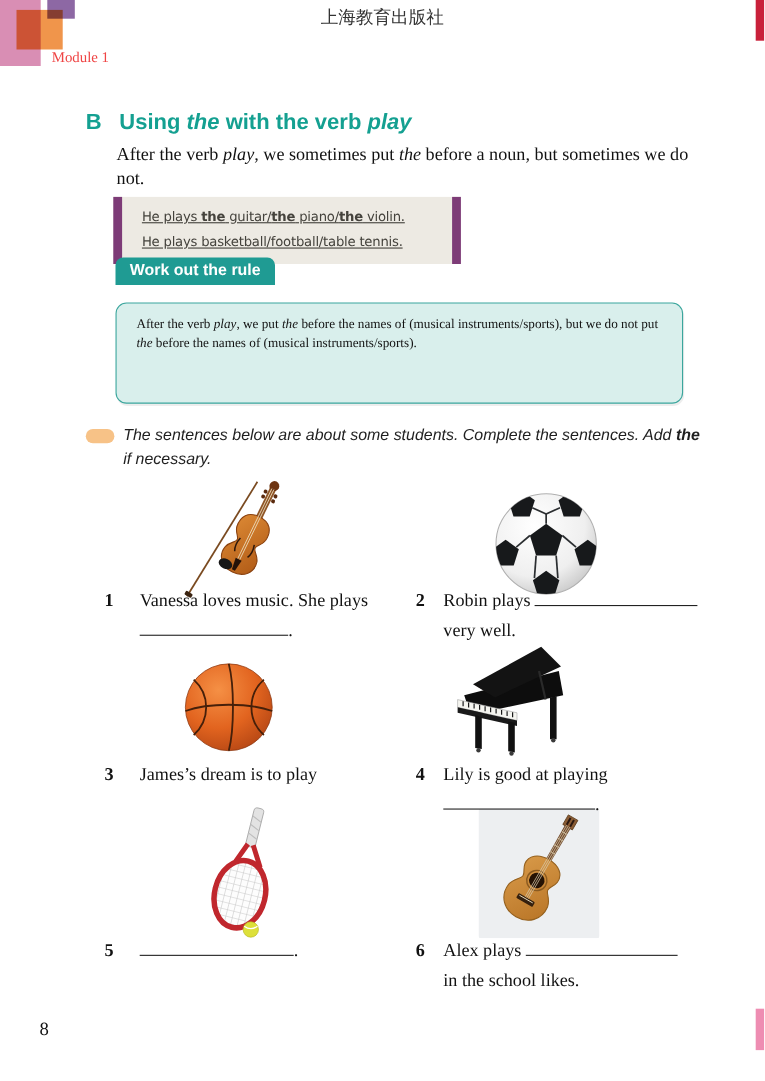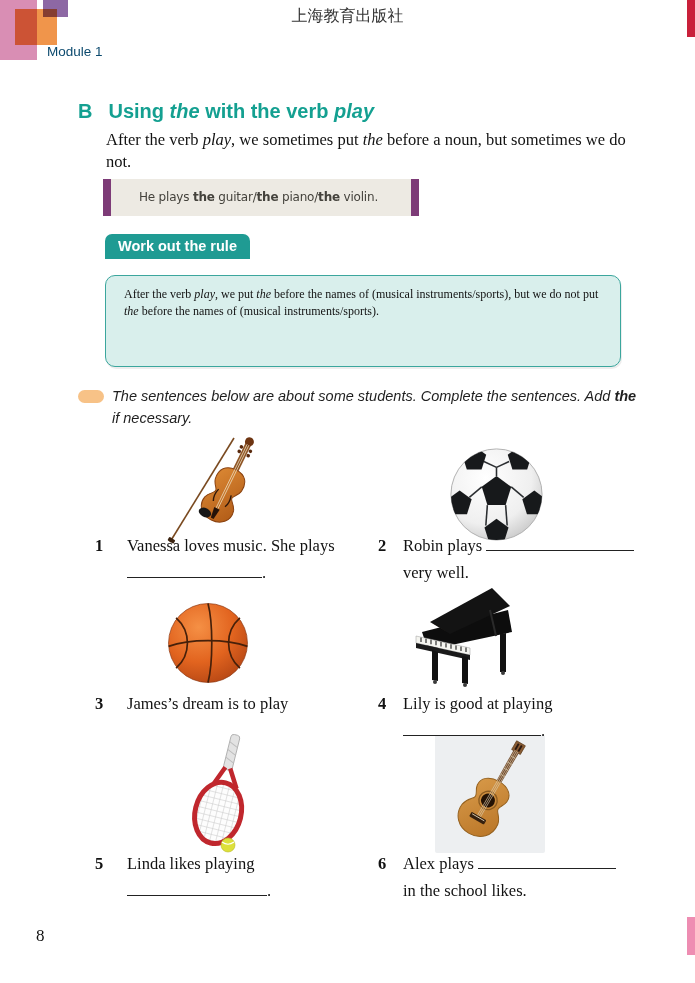--- a/index.html
+++ b/index.html
@@ -5,38 +5,38 @@
   html,body{margin:0;padding:0;background:#fff;}
   .page{position:relative;width:695px;height:955px;background:#ffffff;overflow:hidden;
         font-family:"Liberation Serif",serif;color:#121212;}
   .abs{position:absolute;}
 
   
   .publisher{left:0;top:6px;width:100%;text-align:center;font-size:16px;color:#333;}
   .logo-pink{left:0;top:0;width:37px;height:60px;background:#d98eb4;}
   .logo-purple{left:43px;top:0;width:25px;height:17px;background:#8d68a4;}
   .logo-orange{left:15px;top:9px;width:42px;height:36px;background:#f0954b;mix-blend-mode:multiply;}
-  .module{left:47px;top:44px;font-family:Liberation Sans, sans-serif;font-size:13.5px;color:#0c4a6e;text-align:center;}
+  .module{left:47px;top:44px;font-family:Liberation Serif, serif;font-size:13.5px;color:#ef4444;text-align:center;}
   .tab-top{right:0;top:0;width:8px;height:37px;background:#c9203a;}
   .tab-bottom{right:0;bottom:0;width:8px;height:38px;background:#ee8db2;}
 
   
   .heading{left:78px;top:100px;display:flex;gap:16px;color:#14a091;
            font-family:"Liberation Sans",sans-serif;font-weight:bold;font-size:20px;}
   .hi{font-style:italic;}
   .b{font-weight:bold;}
 
   .intro{left:106px;top:129px;width:540px;font-size:16.5px;line-height:1.32;}
   .i{font-style:italic;}
 
   
   .example-box{left:103px;top:179px;width:316px;box-sizing:border-box;
                background:#edeae3;border-left:8px solid #7d3b77;border-right:8px solid #7d3b77;
-               padding:7px 28px;font-family:"DejaVu Sans",sans-serif;font-size:12px;
-               line-height:1.95;color:#44423c;letter-spacing:-0.2px;}
+               padding:7px 18px;font-family:"DejaVu Sans",sans-serif;font-size:12px;
+               line-height:1.95;color:#44423c;letter-spacing:-0.2px;text-decoration:underline;}
 
   
   .rule-badge{left:105px;top:234px;background:#1f9b93;color:#fff;z-index:2;
               font-family:"Liberation Sans",sans-serif;font-weight:bold;font-size:14.5px;
               padding:4px 13px 5px;border-radius:7px 7px 0 0;text-align:right;}
   .rule-box{left:105px;top:275px;width:516px;height:92px;box-sizing:border-box;
             background:#d9efec;border:1.5px solid #3ba69d;border-radius:10px;
             padding:10px 18px 0 18px;font-size:12px;line-height:1.42;
             box-shadow:1px 2px 0 rgba(0,0,0,0.07);}
 
@@ -70,20 +70,21 @@
 
   <div class="abs heading">
     <span>B</span>
     <span><span>Using </span><span class="hi">the</span><span> with the verb </span><span class="hi">play</span></span>
   </div>
 
   <div class="abs intro"><span>After the verb </span><span class="i">play</span><span>, we sometimes put </span><span class="i">the</span><span> before a noun, but sometimes we do not.</span></div>
 
   <div class="abs example-box">
     <div><span>He plays </span><span class="b">the</span><span> guitar/</span><span class="b">the</span><span> piano/</span><span class="b">the</span><span> violin.</span></div>
+    <div>He plays basketball/football/table tennis.</div>
   </div>
 
   <div class="abs rule-badge">Work out the rule</div>
   <div class="abs rule-box"><span>After the verb </span><span class="i">play</span><span>, we put </span><span class="i">the</span><span> before the names of (musical instruments/sports), but we do not put </span><span class="i">the</span><span> before the names of (musical instruments/sports).</span></div>
 
   <div class="abs instr-marker"></div>
   <div class="abs instr-text"><span>The sentences below are about some students. Complete the sentences. Add </span><span class="b">the</span><span> if necessary.</span></div>
 
   <div class="abs" style="left:160px;top:432px">
     <svg width="110" height="115" viewBox="0 0 110 115">
@@ -273,21 +274,20 @@
     <span class="num">4</span>
     <div>
       <div><span>Lily is good at playing</span></div>
       <div><span class="blank" style="width:138px"></span><span>.</span></div>
     </div>
   </div>
 
   <div class="abs item col1" style="left:95px;top:850px;width:280px">
     <span class="num">5</span>
     <div>
-      <div><span>Linda likes playing</span></div>
       <div><span class="blank" style="width:140px"></span><span>.</span></div>
     </div>
   </div>
 
   <div class="abs item col2" style="left:378px;top:850px;width:262px">
     <span class="num">6</span>
     <div>
       <div><span>Alex plays </span><span class="blank" style="width:138px"></span></div>
       <div><span>in the school likes.</span></div>
     </div>

